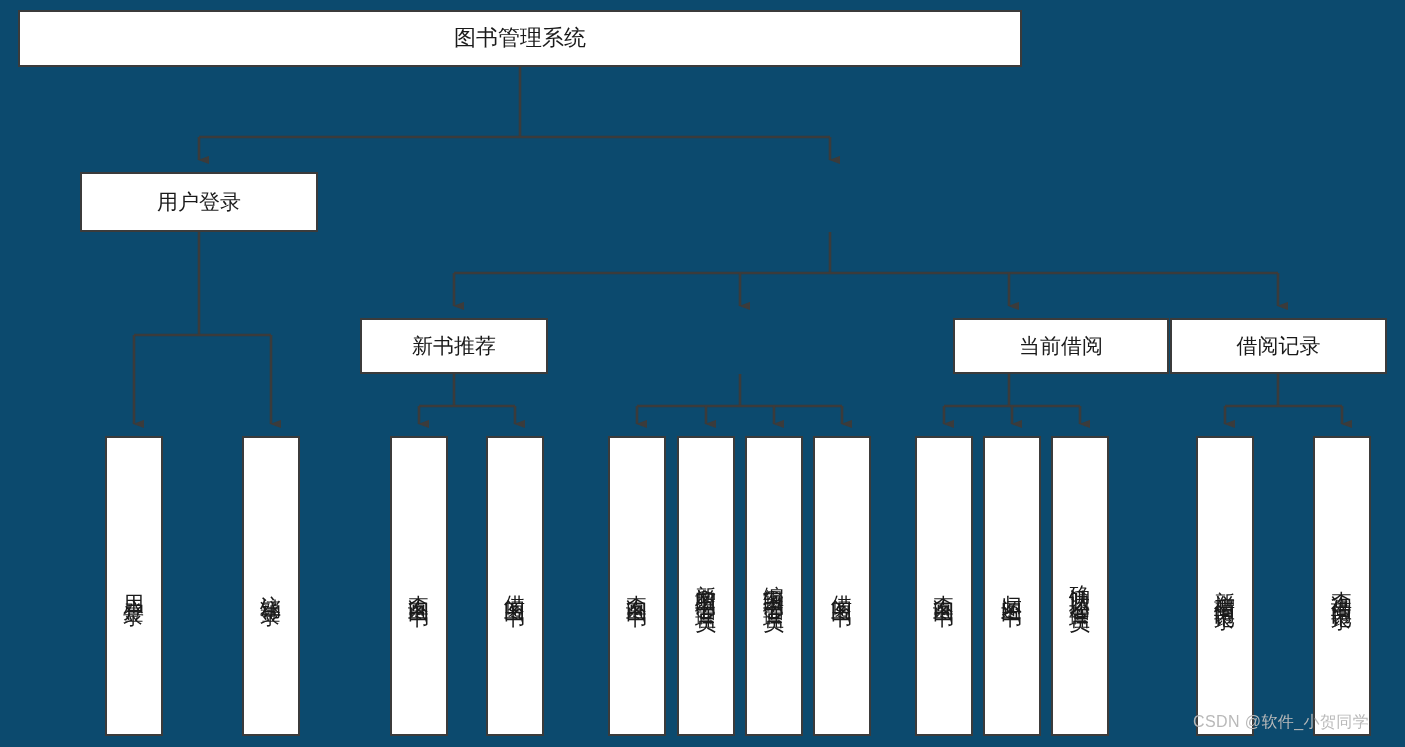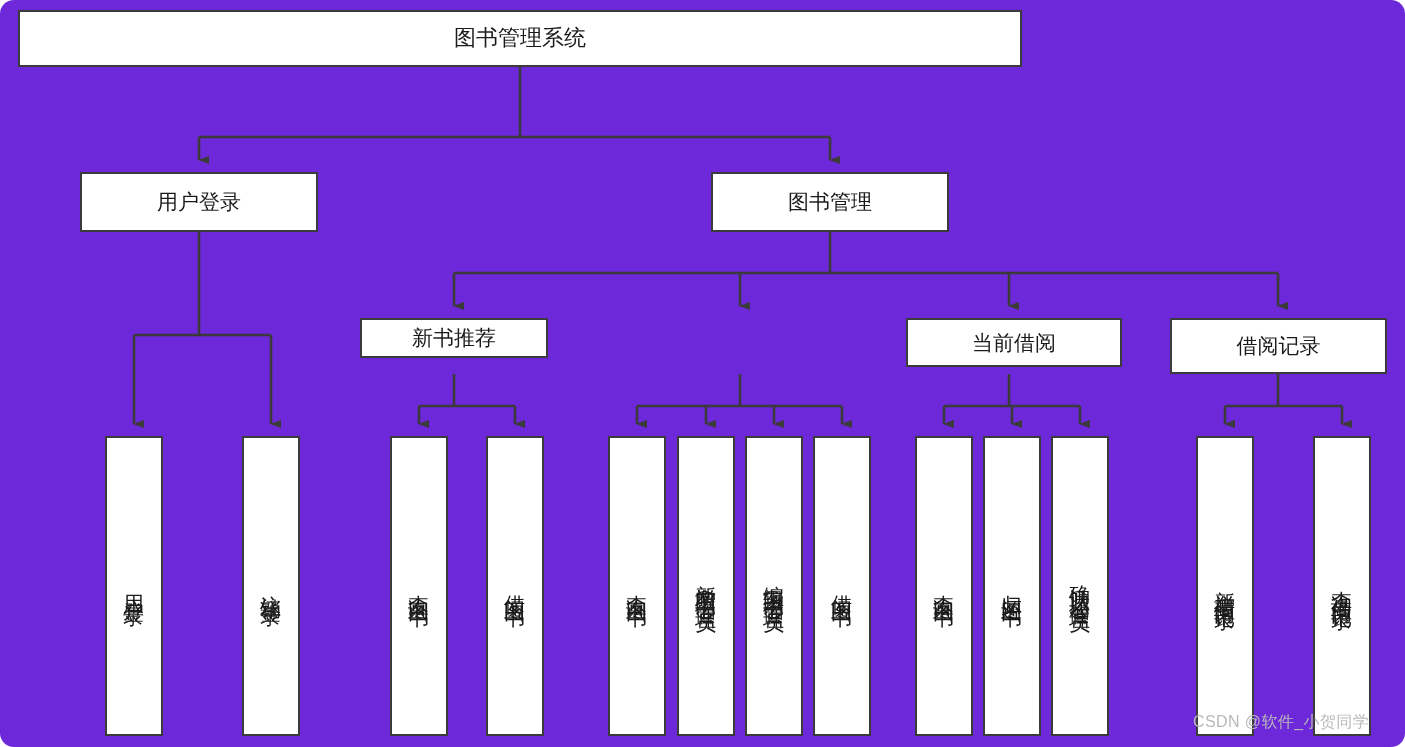--- a/index.html
+++ b/index.html
@@ -10,22 +10,21 @@
   body {
     width: 1405px;
     height: 747px;
     font-family: "Liberation Sans", "DejaVu Sans", sans-serif;
     overflow: hidden;
   }
   #diagram-root {
     position: relative;
     width: 1405px;
     height: 747px;
-    background: #6d28d9;
-    border-radius: 14px;
+    background: #0c4a6e;
   }
   svg.edges {
     position: absolute;
     left: 0;
     top: 0;
     width: 1405px;
     height: 747px;
     pointer-events: none;
   }
   .node {
@@ -125,30 +124,27 @@
   </svg>
 
   <div class="node horizontal root" style="left:18px; top:10px; width:1004px; height:57px;">
     <span class="node-label">图书管理系统</span>
   </div>
 
   <div class="node horizontal" style="left:80px; top:172px; width:238px; height:60px;">
     <span class="node-label">用户登录</span>
   </div>
 
-  <div class="node horizontal" style="left:711px; top:172px; width:238px; height:60px;">
-    <span class="node-label">图书管理</span>
-  </div>
-
-  <div class="node horizontal" style="left:360px; top:318px; width:188px; height:40px;">
+
+  <div class="node horizontal" style="left:360px; top:318px; width:188px; height:56px;">
     <span class="node-label">新书推荐</span>
   </div>
 
 
-  <div class="node horizontal" style="left:906px; top:318px; width:216px; height:49px;">
+  <div class="node horizontal" style="left:953px; top:318px; width:216px; height:56px;">
     <span class="node-label">当前借阅</span>
   </div>
 
   <div class="node horizontal" style="left:1170px; top:318px; width:217px; height:56px;align-items:center;">
     <span class="node-label">借阅记录</span>
   </div>
 
   <div class="node vertical" style="left:105px; top:436px; width:58px; height:300px;">
     <span class="node-label">用户登录</span>
   </div>

